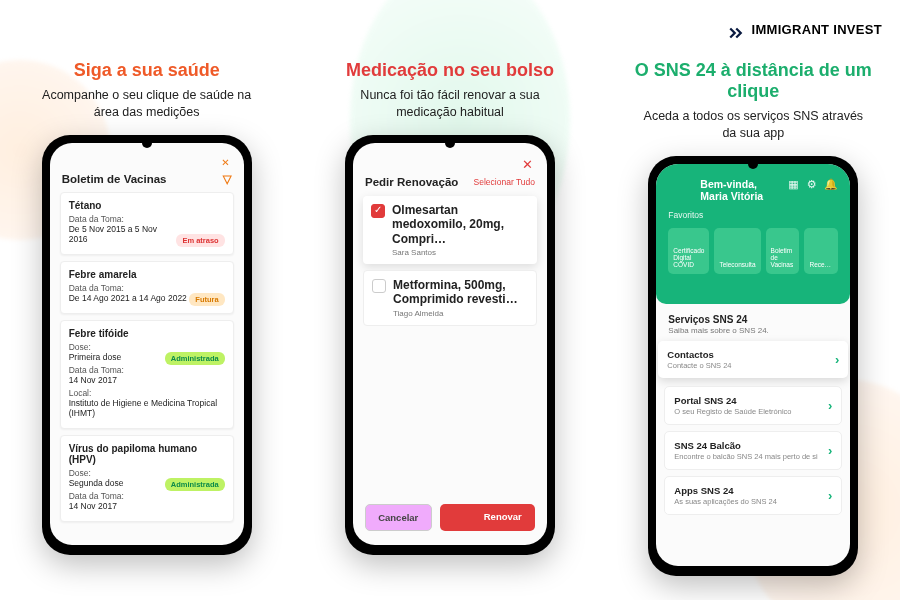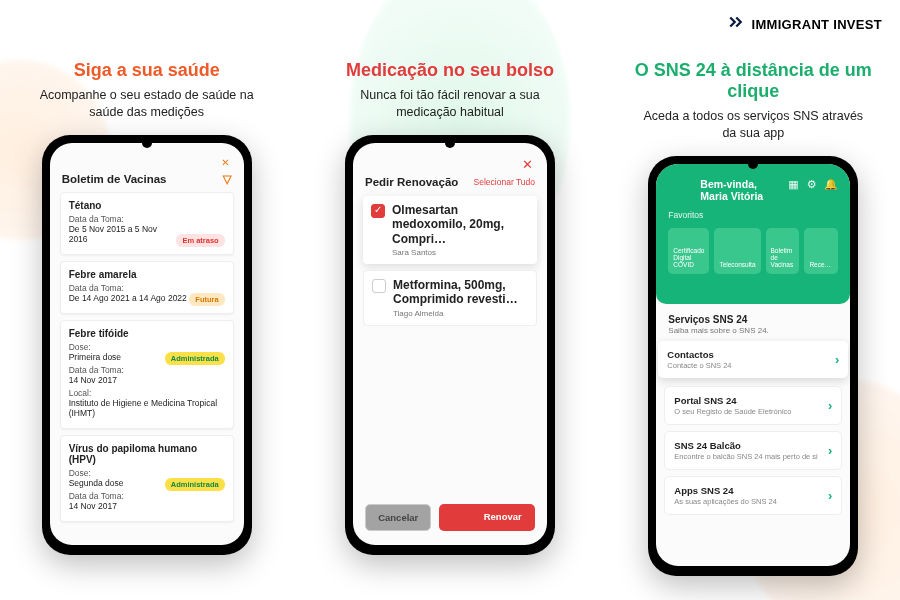--- a/index.html
+++ b/index.html
@@ -9,25 +9,25 @@
     background: #fff;
     position: relative;
     overflow: hidden;
   }
   
   .blob { position: absolute; border-radius: 50%; filter: blur(2px); opacity: .35; z-index: 0; }
   .blob-orange-l { width: 180px; height: 180px; left: -70px; top: 60px; background: radial-gradient(circle,#ffd3a6,#ffece0); }
   .blob-orange-r { width: 220px; height: 260px; right: -60px; bottom: -40px; background: radial-gradient(circle,#ffd3a6,#ffece0); }
   .blob-green   { width: 220px; height: 320px; left: 350px; top: -40px; background: radial-gradient(circle,#8ee6b6,#eafff4); opacity:.25;}
 
-  .brand { position: absolute; top: 13px; right: 18px; display:flex; align-items:flex-end; gap:6px; font-weight:800; font-size:13px; letter-spacing:.3px; z-index:5; }
+  .brand { position: absolute; top: 24px; right: 18px; display:flex; align-items:flex-start; gap:6px; font-weight:800; font-size:13px; letter-spacing:.3px; z-index:5; }
   .brand svg { width:18px; height:18px; }
   .brand-text { line-height: .95; }
 
-  .cols { display:flex; justify-content:space-between; padding:60px 10px 0; position:relative; z-index:2;gap:30px; }
+  .cols { display:flex; justify-content:flex-end; padding:60px 10px 0; position:relative; z-index:2;gap:30px; }
   .col { width: 280px; display:flex; flex-direction:column; align-items:center; }
 
   .promo-title { font-size:18px; font-weight:700; text-align:center; margin-bottom:6px; }
   .t-orange { color:#ef5a28; }
   .t-red    { color:#e13b3b; }
   .t-green  { color:#1cae6d; }
   .promo-sub { font-size:12.5px; color:#222; text-align:center; line-height:1.35; margin-bottom:14px; max-width:220px; }
 
   
   .phone { width: 210px; height: 420px; border-radius: 28px; background:#000; padding:8px 8px 10px; box-shadow: 0 10px 30px rgba(0,0,0,.25); position:relative; }
@@ -42,38 +42,38 @@
   .page-title { font-weight:700; font-size:11.5px; padding:0 2px 6px; display:flex; align-items:center; justify-content:space-between;}
   .page-title .ico { color:#ef7b16; }
   .vcard { background:#fff; border:1px solid #eee; border-radius:4px; padding:7px 8px; margin-bottom:6px; box-shadow:0 1px 2px rgba(0,0,0,.05);}
   .vname{ font-weight:700; font-size:10px; margin-bottom:3px;}
   .vlabel{ font-size:8.5px; color:#555;}
   .vval{ font-size:8.5px; color:#222; margin-bottom:3px;}
   .vrow{ display:flex; justify-content:space-between; align-items:flex-end;}
   .pill{ font-size:7.5px; padding:2px 6px; border-radius:6px; font-weight:600; white-space:nowrap;}
   .pill-late{ background:#ffe3e3; color:#d33;}
   .pill-warn{ background:#ffe7c2; color:#d87a00;}
-  .pill-ok  { background:#fde047; color:#0b8a4a;}
+  .pill-ok  { background:#bef264; color:#0b8a4a;}
 
   
   .p2-title-row{ display:flex; justify-content:space-between; align-items:center; padding:0 2px 8px;}
   .p2-title{ font-weight:700; font-size:11.5px;}
   .p2-select-all{ font-size:8.5px; color:#e13b3b;}
   .p2-close{ text-align:right; padding:0 4px 4px;}
   .p2-close .ico{ color:#e13b3b; font-size:13px;}
   .med-item{ background:#fff; border:1px solid #eee; border-radius:4px; padding:7px 8px; margin-bottom:6px; display:flex; gap:7px; align-items:flex-start;}
   .med-item .cb{ width:14px; height:14px; border:1px solid #ccc; border-radius:3px; flex-shrink:0; margin-top:1px; position:relative;}
   .cb.checked{ background:#e13b3b; border-color:#e13b3b;}
   .cb.checked::after{ content:"✓"; color:#fff; position:absolute; font-size:10px; left:2px; top:-1px;}
   .med-name{ font-weight:700; font-size:12px; line-height:1.2;}
   .med-sub{ font-size:8px; color:#777; margin-top:2px;}
   .med-featured{ box-shadow:0 3px 10px rgba(0,0,0,.12); border:none;}
   .p2-buttons{ margin-top:auto; display:flex; gap:8px; padding:6px 2px;}
   .btn{ flex:1; text-align:center; padding:7px 0; border-radius:5px; font-size:9.5px; font-weight:600;}
-  .btn-outline{ border:1px solid #ccc; background:#a3a3a3; color:#444;}
+  .btn-outline{ border:1px solid #ccc; background:#f0abfc; color:#444;}
   .btn-red{ background:#e13b3b; color:#fff;padding-left:31px;}
 
   
   .p3-top{ background:#17b47a; color:#fff; margin:-14px -10px 0; padding:14px 12px 30px; border-radius:0 0 10px 10px;}
   .p3-hdr{ display:flex; justify-content:space-between; align-items:flex-start;}
   .p3-greet{ font-size:10.5px; font-weight:700; line-height:1.15;margin-left:32px;}
   .p3-icons{ display:flex; gap:8px; font-size:11px; opacity:.9;}
   .p3-fav{ font-size:8.5px; margin-top:8px; opacity:.9;}
   .p3-tiles{ display:flex; gap:5px; margin-top:8px;}
   .tile{ flex:1; background:#39c78d; color:#fff; border-radius:5px; height:46px; display:flex; align-items:flex-end; padding:5px; font-size:6.5px; line-height:1.05;}
@@ -98,21 +98,21 @@
       <path d="M3 6l6 6-6 6" fill="none" stroke="#0a1a40" stroke-width="3"></path>
       <path d="M11 6l6 6-6 6" fill="none" stroke="#0a1a40" stroke-width="3"></path>
     </svg>
   <div class="brand-text">IMMIGRANT INVEST</div>
 </div>
 
 <div class="cols">
 
   <div class="col">
     <div class="promo-title t-orange">Siga a sua saúde</div>
-    <div class="promo-sub">Acompanhe o seu estado de saúde na saúde das medições</div>
+    <div class="promo-sub">Acompanhe o seu clique de saúde na área das medições</div>
 
     <div class="phone">
       <div class="notch"></div>
       <div class="phone-screen">
         <div class="screen-inner">
           <div class="hdr-row">
             <span class="ico">✕</span>
           </div>
           <div class="page-title">
             <span>Boletim de Vacinas</span>

